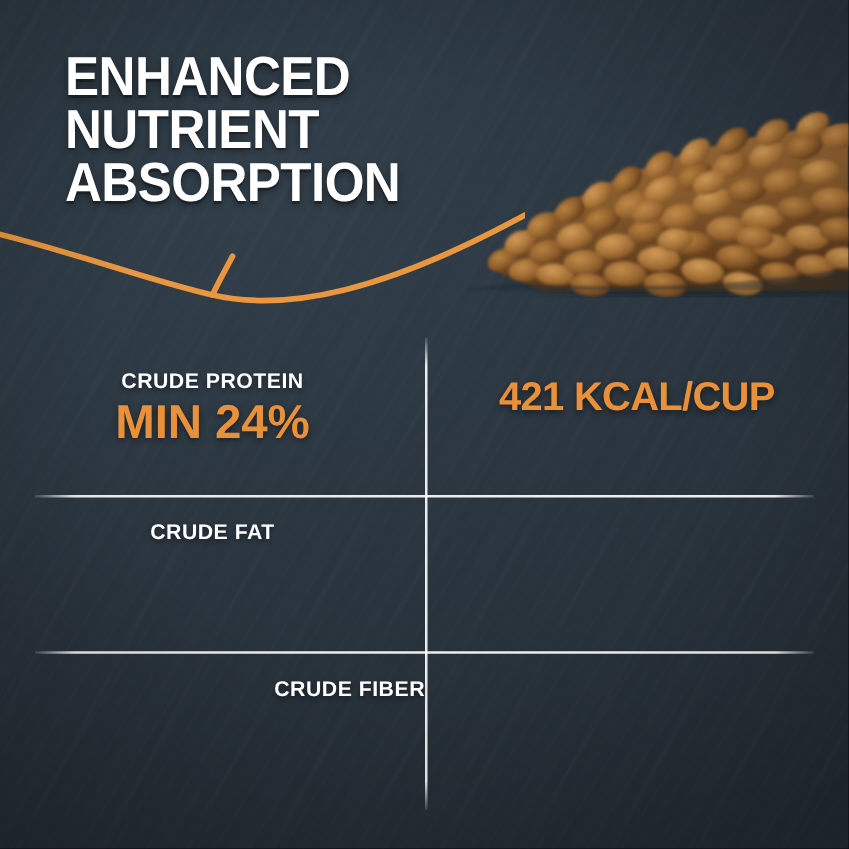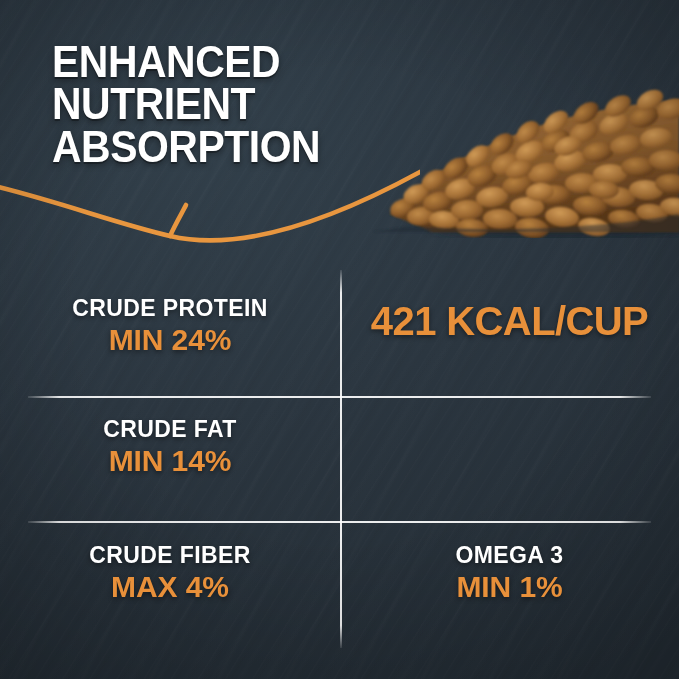--- a/index.html
+++ b/index.html
@@ -142,44 +142,44 @@
   }
   .spec-cell {
     display: flex;
     flex-direction: column;
     align-items: center;
     justify-content: flex-start;
     padding-top: 18px;
     box-sizing: border-box;
   }
   .spec-cell.r2 { padding-top: 21px; }
-  .spec-cell.r3 { padding-top: 22px; }
+  .spec-cell.r3 { padding-top: 22px; align-items: flex-end; }
 
   .spec-label {
     color: #ffffff;
-    font-size: 23px;
+    font-size: 17px;
     font-weight: 700;
     letter-spacing: 0.4px;
     text-transform: uppercase;
     line-height: 1.06;
     text-shadow: 0 2px 4px rgba(0,0,0,0.42);
     white-space: nowrap;
   }
   .spec-value {
     color: #e8903a;
-    font-size: 30px;
+    font-size: 38px;
     font-weight: 900;
     letter-spacing: -0.1px;
     text-transform: uppercase;
     line-height: 1.08;
     margin-top: 4px;
     text-shadow: 0 2px 5px rgba(0,0,0,0.45);
     white-space: nowrap;
   }
-  .spec-value.wide { font-size: 40px; letter-spacing: -0.6px; }
+  .spec-value.wide { font-size: 32px; letter-spacing: -0.6px; }
 </style>
 </head>
 <body>
 
 <div id="canvas">
 
   <div class="bg-base"></div>
   <div class="bg-streaks"></div>
   <div class="bg-streaks2"></div>
 
@@ -305,30 +305,24 @@
       <div class="spec-label">CRUDE PROTEIN</div>
       <div class="spec-value">MIN 24%</div>
     </div>
 
     <div class="spec-cell r1">
       <div class="spec-value wide">421 KCAL/CUP</div>
     </div>
 
     <div class="spec-cell r2">
       <div class="spec-label">CRUDE FAT</div>
-      <div class="spec-value">MIN 14%</div>
     </div>
 
     <div class="spec-cell r2">
     </div>
 
     <div class="spec-cell r3">
       <div class="spec-label">CRUDE FIBER</div>
-      <div class="spec-value">MAX 4%</div>
-    </div>
-
-    <div class="spec-cell r3">
-      <div class="spec-label">OMEGA 3</div>
-      <div class="spec-value">MIN 1%</div>
-    </div>
+    </div>
+
 
   </div>
 </div>
 
 </body></html>

